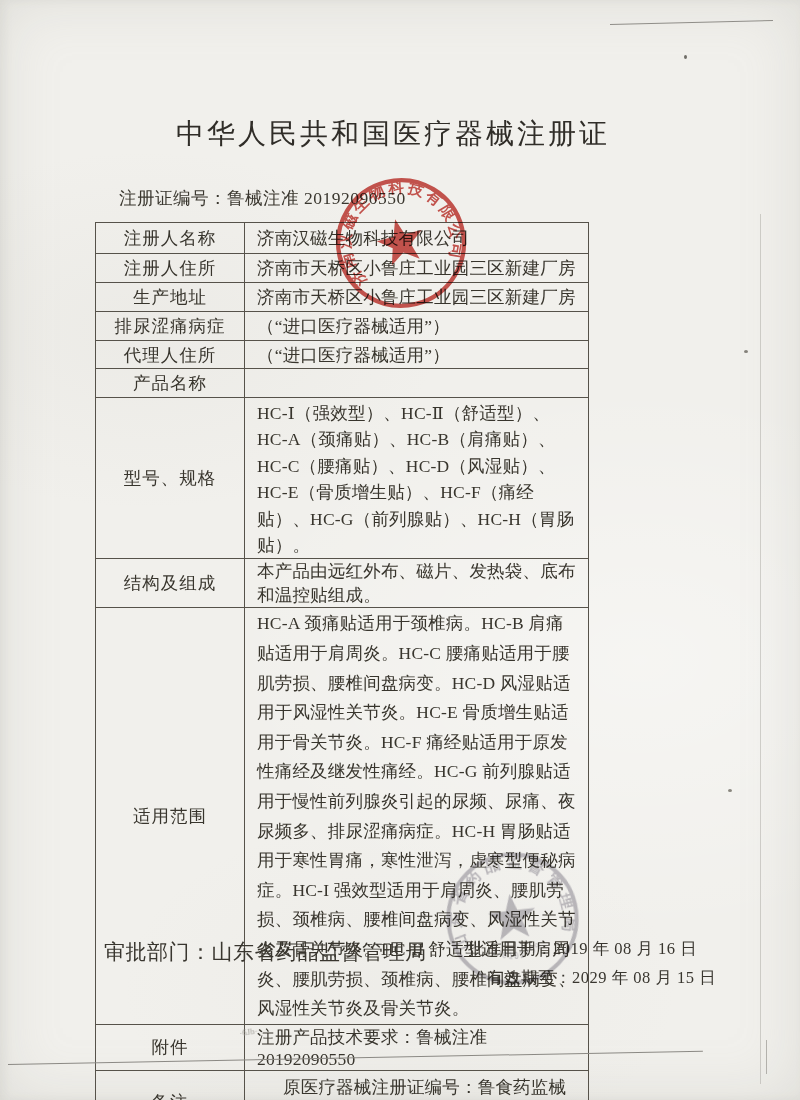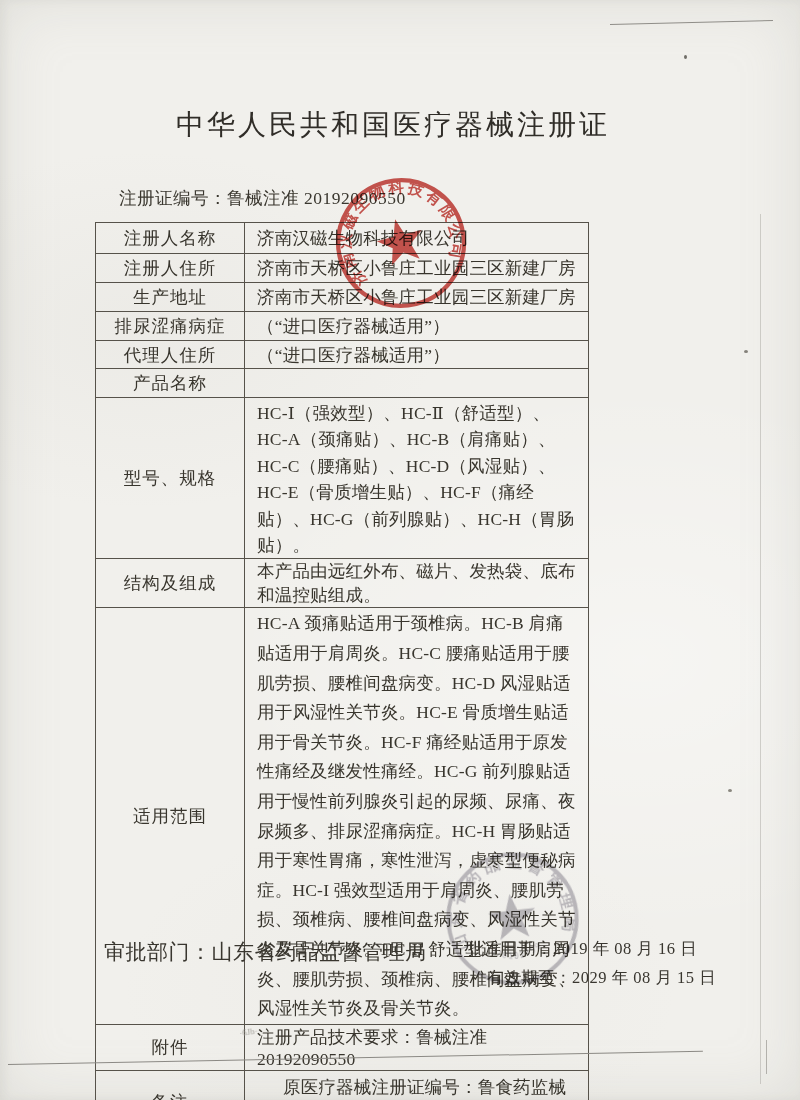--- a/index.html
+++ b/index.html
@@ -10,21 +10,21 @@
       radial-gradient(ellipse 600px 400px at 80% 60%, rgba(255,255,255,.35), transparent 70%),
       radial-gradient(ellipse 400px 250px at 50% 90%, rgba(200,198,190,.08), transparent 70%),
       #f1f0ec;
     box-shadow: inset 0 0 60px rgba(160,158,150,.22), inset 4px 0 10px rgba(150,148,140,.12);
     overflow:hidden;
     font-family:"Liberation Serif","DejaVu Serif",serif;
     color:#39362f;
   }
   .title{
     position:absolute;top:106px;left:0;right:14px;text-align:center;
-    font-size:28px;letter-spacing:3px;font-weight:500;color:#302d28;margin:0;
+    font-size:28px;letter-spacing:3px;font-weight:500;color:#302d28;margin:9px;
   }
   .cert-line{
     position:absolute;left:119px;top:186px;font-size:17.5px;letter-spacing:.5px;color:#3a372f;text-align:right;
   }
   
   .reg-table{
     position:absolute;left:95px;top:222px;width:494px;
     border:1.5px solid #56524a;box-sizing:border-box;
     background:transparent;
   }

